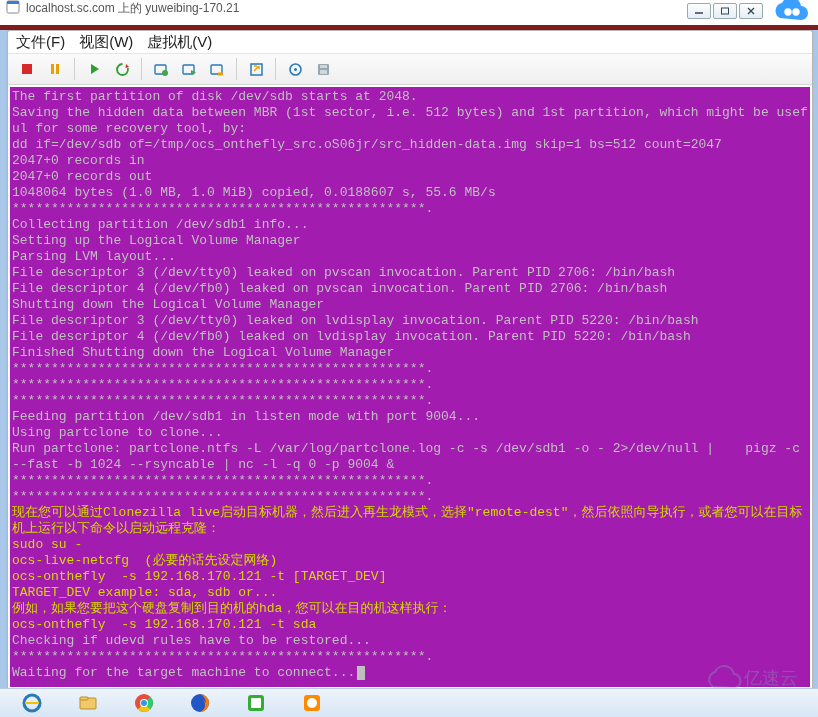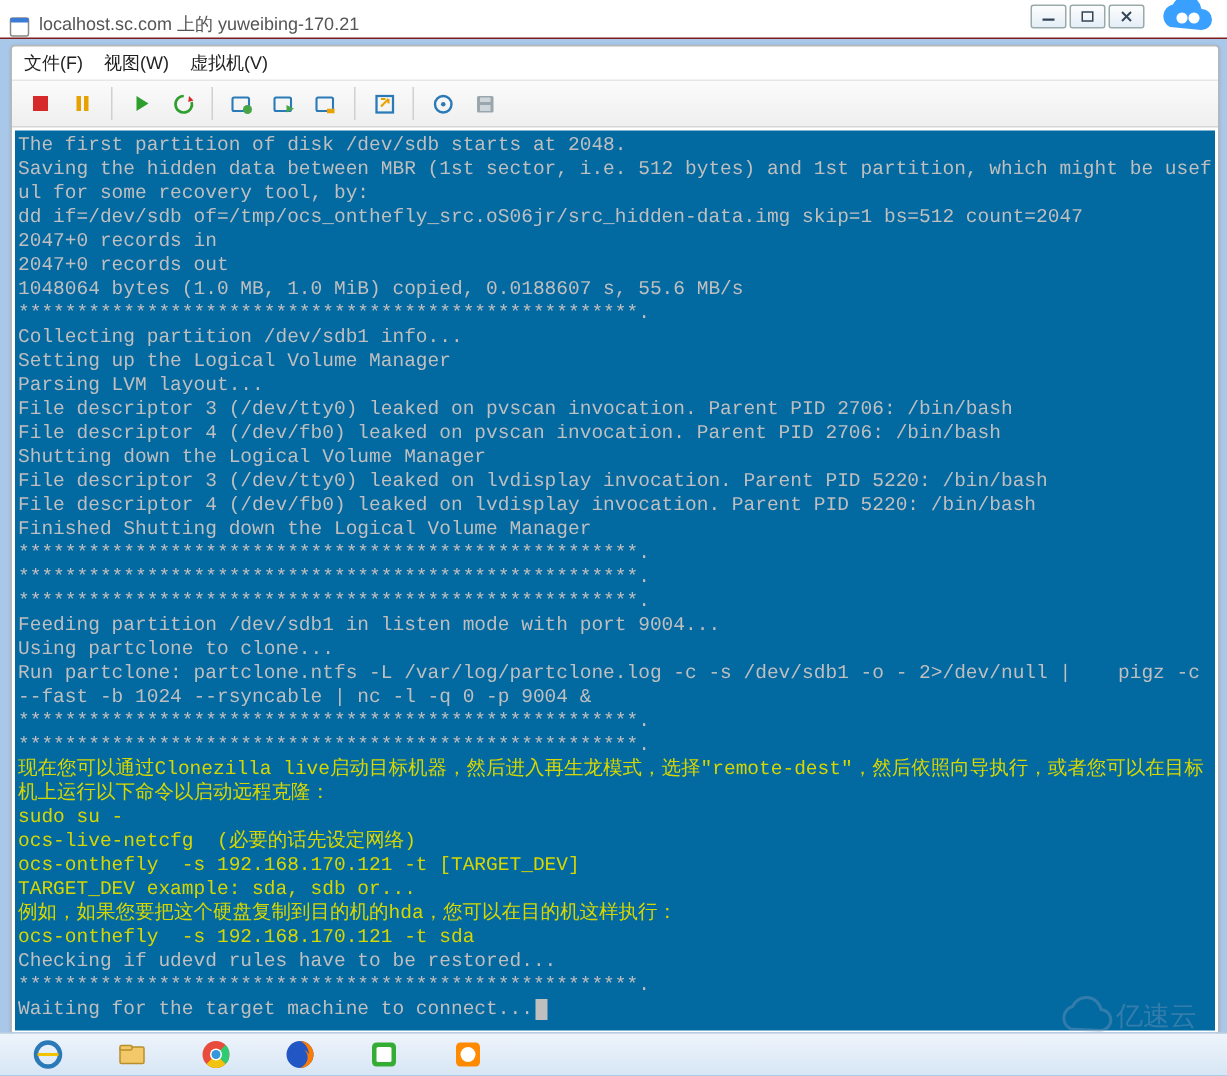--- a/index.html
+++ b/index.html
@@ -1,31 +1,31 @@
 <!DOCTYPE html>
 <html><head>
 <meta charset="utf-8">
 <style>
   html,body{margin:0;padding:0;width:818px;height:717px;overflow:hidden;font-family:"Microsoft YaHei",Tahoma,sans-serif;background:#a9c7e8;}
   
-  .chrome-addr{position:absolute;left:0;right:0;top:0;height:25px;background:#fff;border-bottom:1px solid #7f1d1d;display:flex;align-items:flex-end;gap:6px;padding:0 6px;font-size:12px;color:#555}
+  .chrome-addr{position:absolute;left:0;right:0;top:0;height:25px;background:#fff;border-bottom:5px solid #7f1d1d;display:flex;align-items:flex-start;gap:6px;padding:0 6px;font-size:12px;color:#555}
   .chrome-addr .page-ic svg{display:block}
   .chrome-winbtns{position:absolute;right:55px;top:3px;display:flex;gap:2px}
   .chrome-winbtns .wb{width:22px;height:14px;border:1px solid #9aa;border-radius:2px;background:linear-gradient(#fdfdfd,#e4eef7);display:flex;align-items:center;justify-content:center;font-size:9px;color:#345;cursor:pointer}
   .cloud-badge{position:absolute;right:2px;top:-4px;width:50px;height:30px;}
   .cloud-badge svg{display:block}
   
   .vm-window{position:absolute;left:7px;top:30px;width:804px;height:658px;background:#fff;border:1px solid #b7b7b7;border-radius:3px;box-shadow:0 0 2px rgba(0,0,0,.1)}
-  .menubar{height:22px;display:flex;align-items:center;padding:0 8px;gap:14px;font-size:12px;color:#222;border-bottom:1px solid #e6e6e6}
+  .menubar{height:22px;display:flex;align-items:center;padding:0 8px;gap:14px;font-size:15px;color:#222;border-bottom:1px solid #e6e6e6}
   .menubar span{cursor:default}
   .toolbar{height:30px;display:flex;align-items:center;padding:0 6px;gap:2px;border-bottom:1px solid #d6d6d6;background:linear-gradient(#fbfbfb,#efefef)}
   .tbtn{width:24px;height:24px;border:1px solid transparent;border-radius:3px;display:flex;align-items:center;justify-content:center;cursor:pointer}
   .tsep{width:1px;height:22px;background:#d0d0d0;margin:0 4px}
   
-  .terminal{position:absolute;left:2px;right:2px;top:56px;bottom:2px;background:#0369a1;color:#bfbfbf;font-family:"Consolas","Courier New",monospace;font-size:13px;line-height:16px;padding:2px 2px 0;overflow:hidden;white-space:pre-wrap;word-break:break-all}
+  .terminal{position:absolute;left:2px;right:2px;top:56px;bottom:2px;background:#a21caf;color:#bfbfbf;font-family:"Consolas","Courier New",monospace;font-size:13px;line-height:16px;padding:2px 2px 0;overflow:hidden;white-space:pre-wrap;word-break:break-all}
   .terminal .ln{display:block;min-height:16px}
   .terminal .yel{color:#d7d700}
   .cursor{display:inline-block;width:8px;height:14px;background:#bfbfbf;vertical-align:text-bottom;margin-left:2px}
   
   .taskbar{position:absolute;left:0;right:0;bottom:0;height:28px;background:linear-gradient(#eef4fb,#d7e6f5);border-top:1px solid #b9cde2;display:flex;align-items:center;gap:12px;padding:0 10px}
   .taskbar .tk{width:44px;height:24px;border-radius:2px;display:flex;align-items:center;justify-content:center}
   .watermark{position:absolute;right:8px;bottom:16px;opacity:.35;pointer-events:none}
 </style>
 </head>
 <body>

